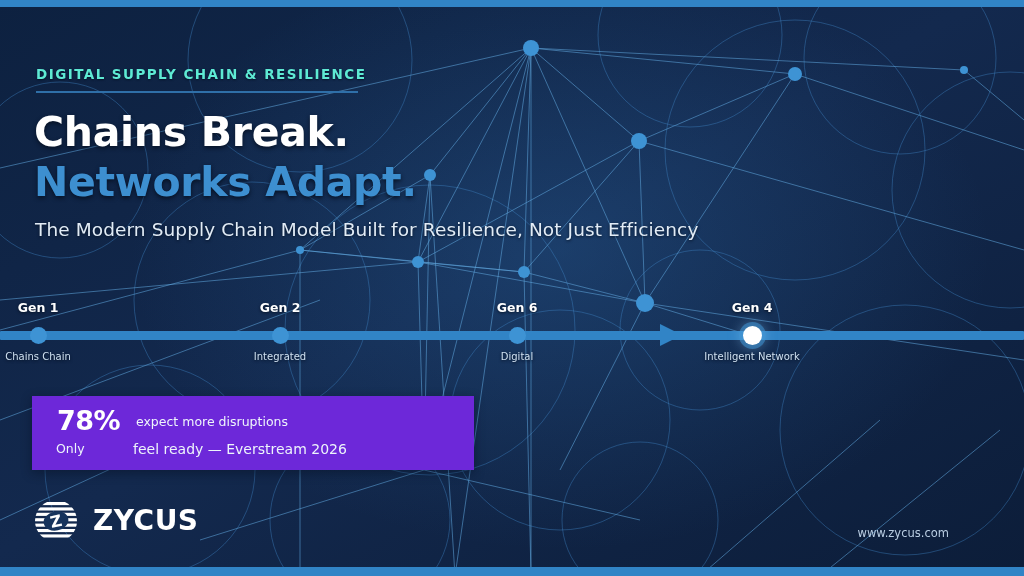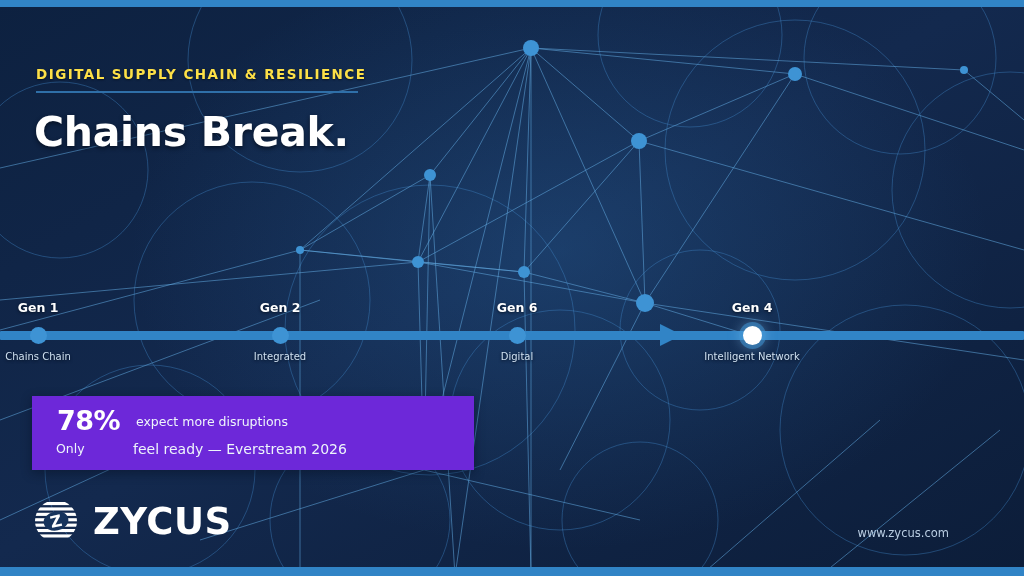--- a/index.html
+++ b/index.html
@@ -24,21 +24,21 @@
   }
   .accent-bar.top { top:0; }
   .accent-bar.bottom { bottom:0; height:9px; }
 
   
   #content { position:absolute; inset:0; z-index:5; }
 
   .eyebrow {
     position:absolute; left:36px; top:66px;
     font-size:13.5px; font-weight:bold; letter-spacing:1.45px;
-    color:#fde047;
+    color:#5eead4;
     text-shadow:0 1px 2px rgba(6,18,36,.85);
   }
   .eyebrow-rule {
     position:absolute; left:36px; top:91px;
     width:322px; height:2px; background:#2f6fa8;
   }
 
   .headline {
     position:absolute; left:34px;
     font-size:41px; font-weight:bold; letter-spacing:-.3px;
@@ -123,21 +123,21 @@
     position:absolute; left:101px; top:2px;
     font-size:14px; color:#edf4fb; white-space:nowrap;
   }
 
   
   #logo-lockup {
     position:absolute; left:30px; top:498px;
     display:flex; align-items:center; gap:11px;
   }
   .logo-word {
-    font-size:37px; font-weight:bold; color:#ffffff;
+    font-size:28px; font-weight:bold; color:#ffffff;
     letter-spacing:.5px; line-height:1;
   }
   .site-url {
     position:absolute; right:75px; top:526px;
     font-size:11.5px; color:#b9cde2;
   }
 </style>
 </head>
 <body>
 
@@ -237,21 +237,23 @@
 
   <div class="accent-bar top"></div>
   <div class="accent-bar bottom"></div>
 
   <div id="content">
 
     <div class="eyebrow">DIGITAL SUPPLY CHAIN &amp; RESILIENCE</div>
     <div class="eyebrow-rule"></div>
 
     <h1 class="headline l1">Chains Break.</h1>
-
+    <h1 class="headline l2">Networks Adapt.</h1>
+
+    <div class="subhead">The Modern Supply Chain Model Built for Resilience, Not Just Efficiency</div>
 
     <div id="timeline">
       <div class="tl-line"></div>
       <div class="tl-arrow"></div>
 
       <div class="tl-stop" style="left:38px">
         <div class="tl-gen">Gen 1</div>
         <div class="tl-dot"></div>
         <div class="tl-sub">Chains Chain</div>
       </div>

